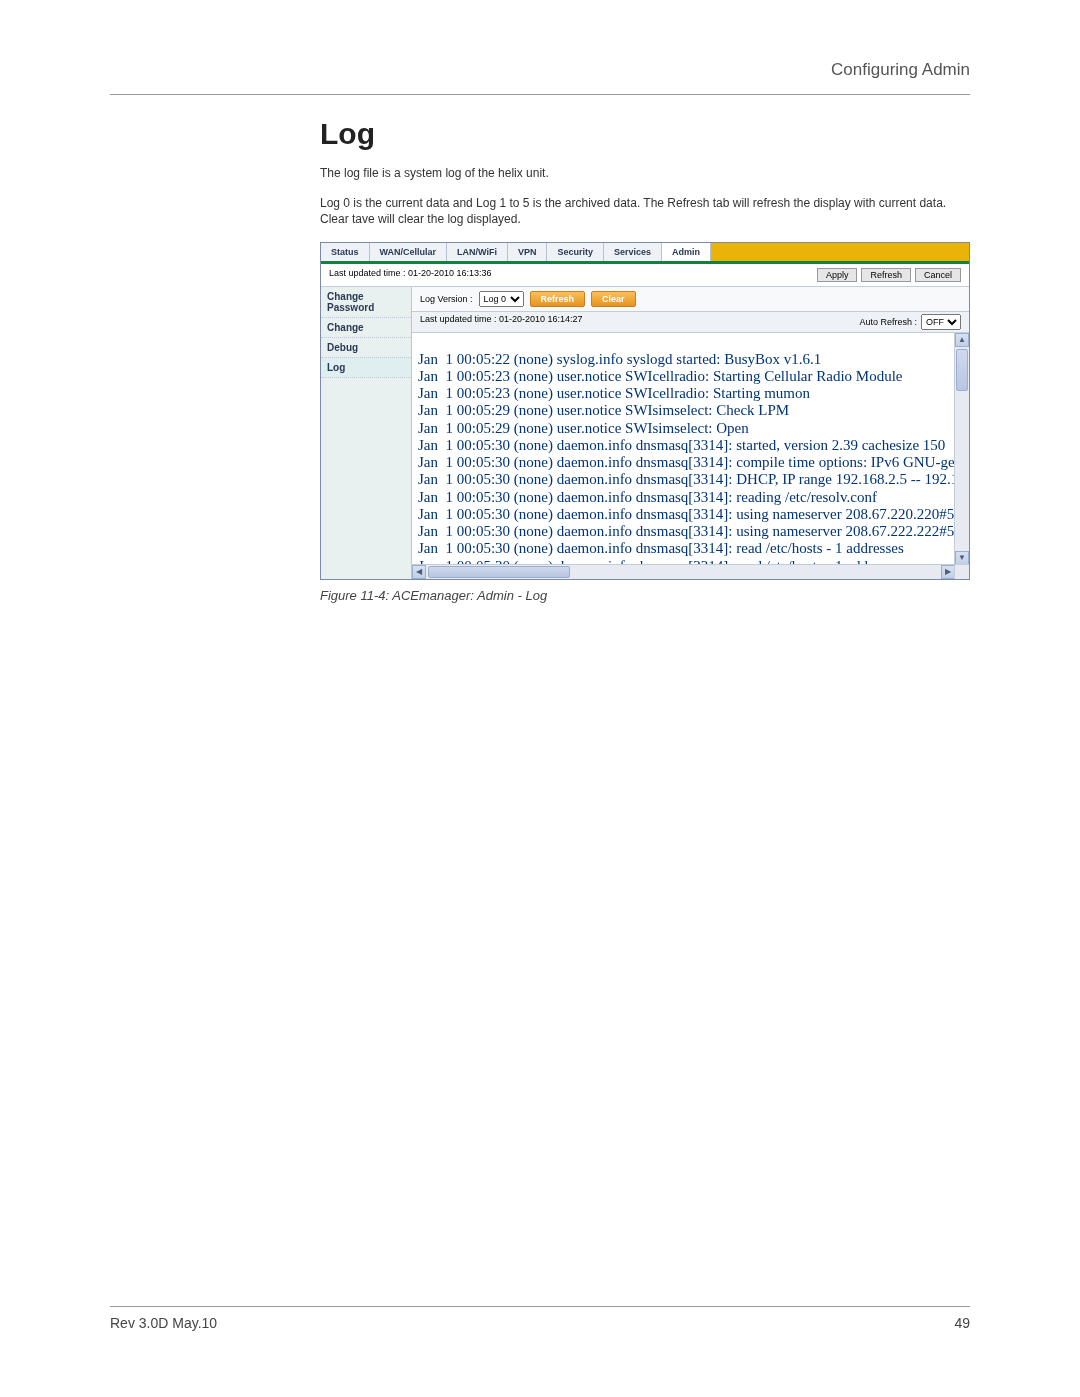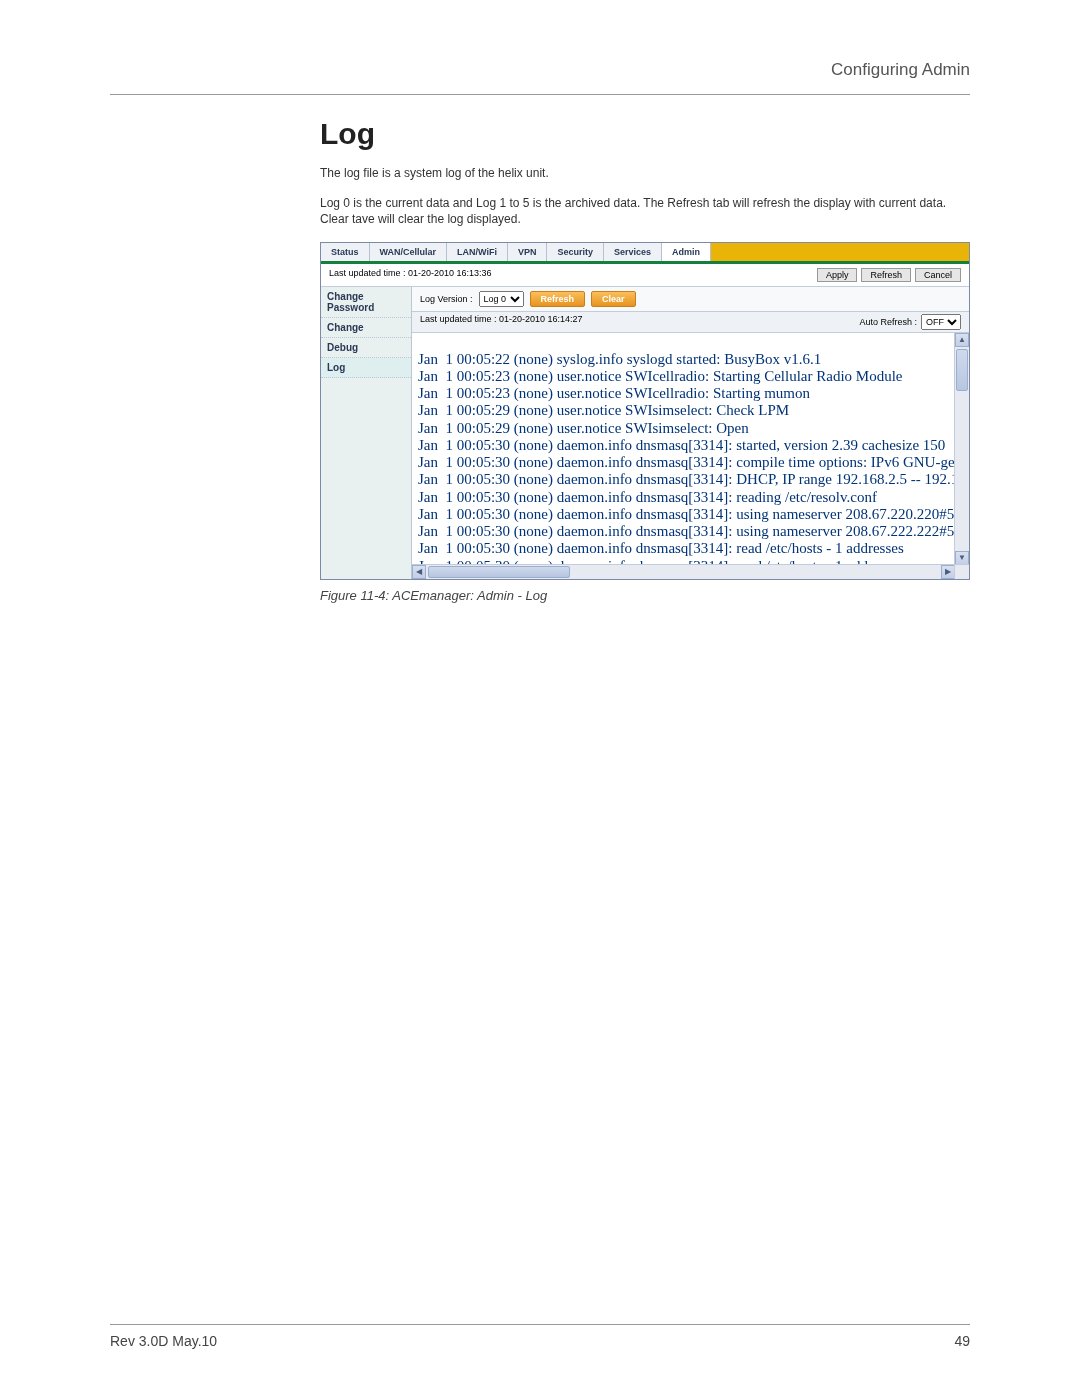--- a/index.html
+++ b/index.html
@@ -220,21 +220,21 @@
   }
   .hscroll-left { left: 0; }
   .hscroll-right { right: 0; }
   .corner {
     position: absolute; right: 0; bottom: 0; width: 14px; height: 14px;
     background: #e7eaf1; border-left:1px solid #c3ccdb; border-top:1px solid #c3ccdb;
   }
   
   .footer {
     position: absolute;
-    left: 110px; right: 110px; bottom: 48px; margin-top: 6px;
+    left: 110px; right: 110px; bottom: 66px; margin-top: 6px;
   }
   .bot-rule {
     border: none;
     border-top: 1px solid #999;
     margin: 0 0 8px 0;
   }
   .footer-row {
     display: flex;
     justify-content: space-between;
     font-size: 14px;

